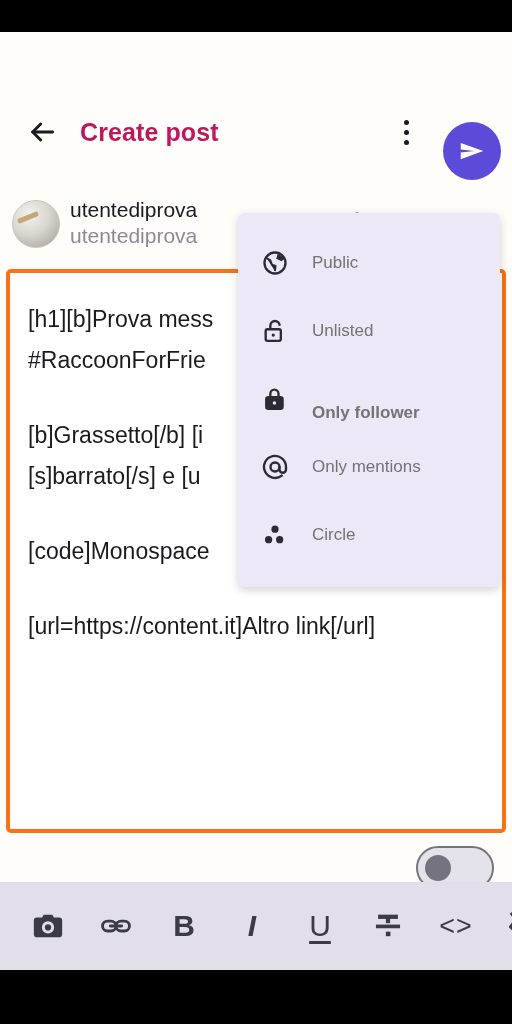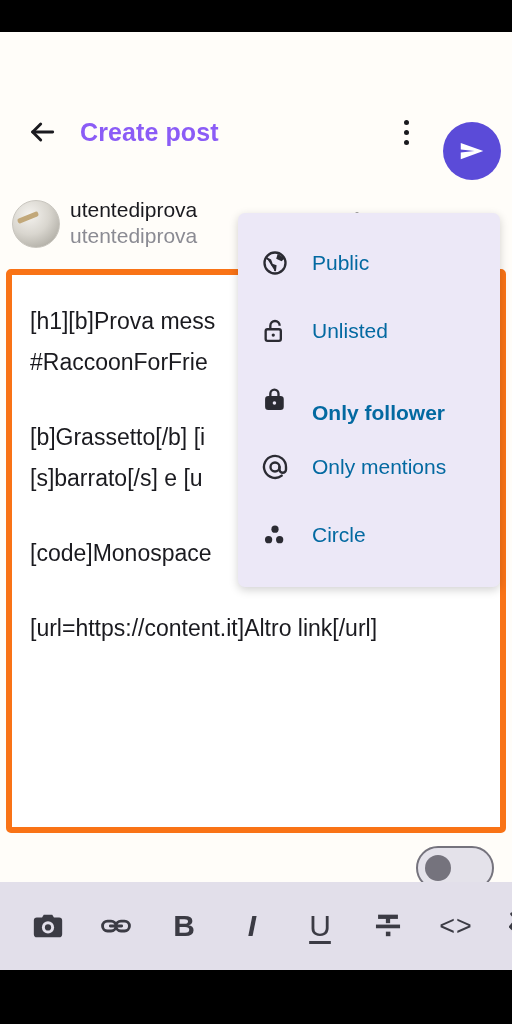--- a/index.html
+++ b/index.html
@@ -41,21 +41,21 @@
   }
   .back-btn {
     position: absolute; left: 22px; top: 100px;
     width: 40px; height: 40px;
     transform: translateY(-50%);
     display: flex; align-items: center; justify-content: center;
   }
   .appbar-title {
     position: absolute; left: 80px; top: 100px;
     transform: translateY(-50%);
-    font-size: 25px; font-weight: bold; color: #8b5cf6;
+    font-size: 25px; font-weight: bold; color: #be185d;
     letter-spacing: .1px;
   }
   .overflow-btn {
     position: absolute; left: 390px; top: 100px;
     transform: translateY(-50%);
     width: 32px; height: 40px;
     display: flex; flex-direction: column;
     align-items: center; justify-content: center; gap: 5px;
   }
   .overflow-btn i {
@@ -109,21 +109,21 @@
     border-left: 9px solid transparent;
     border-right: 9px solid transparent;
     border-top: 10px solid #1a1a1f;
     margin-left: 2px;
   }
 
   
   .editor {
     position: absolute; left: 6px; top: 237px;
     width: 500px; height: 564px;
-    border: 6px solid #f97316; border-radius: 5px;
+    border: 4px solid #f97316; border-radius: 5px;
     background: #fff;
     padding: 26px 18px;
     overflow: hidden;
   }
   .editor-line {
     font-size: 23px; color: #1a1a1f;
     line-height: 41px; white-space: nowrap;
   }
   .editor-gap { height: 34px; }
 
@@ -141,21 +141,21 @@
     height: 68px;
     display: flex; align-items: center;
     padding-left: 22px; gap: 22px;
   }
   .dd-icon {
     width: 30px; height: 30px;
     display: flex; align-items: center; justify-content: center;
     flex: 0 0 30px;
   }
   .dd-label {
-    font-size: 21px; color: #0369a1;
+    font-size: 17px; color: #737373;
   }
   .dd-item.selected .dd-label { font-weight: bold; margin-top: 27px; }
 
   
   .sensitive-row {
     position: absolute; left: 0; top: 808px;
     width: 512px; height: 60px;
   }
   .sensitive-label {
     position: absolute; left: 24px; top: 14px;

